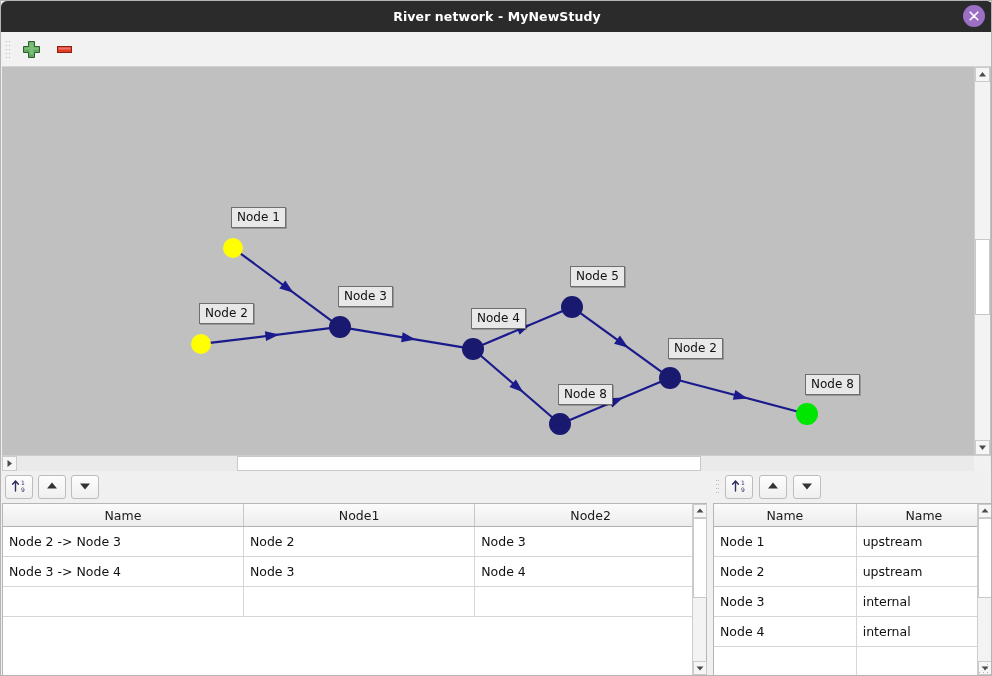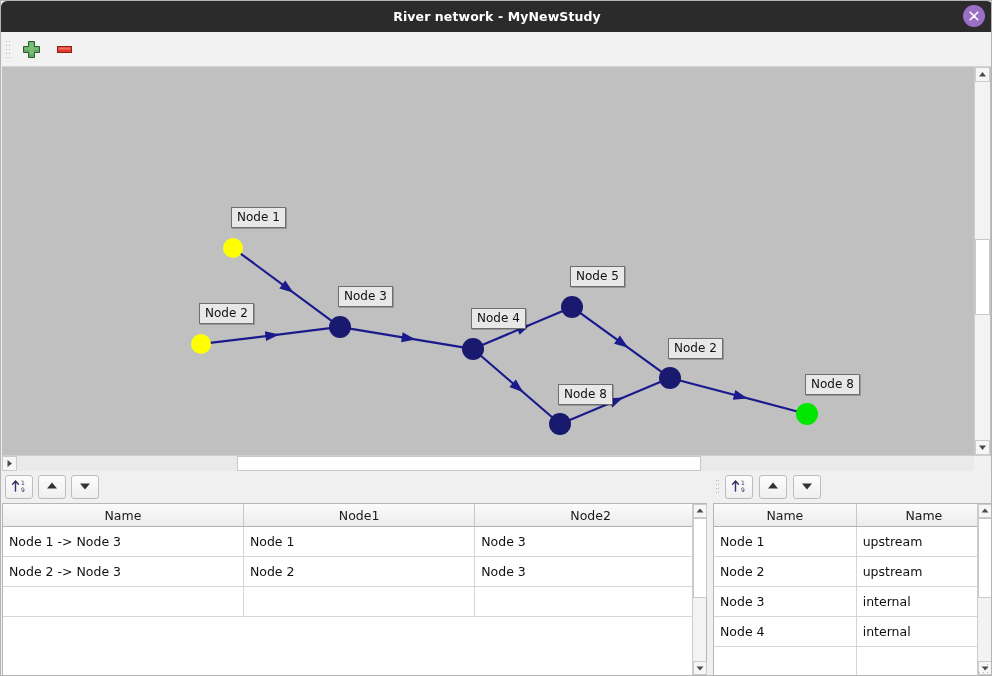--- a/index.html
+++ b/index.html
@@ -454,28 +454,28 @@
         </colgroup>
         <thead>
             <tr id="links-head">
               <th>Name</th>
               <th>Node1</th>
               <th>Node2</th>
             </tr>
           </thead>
         <tbody id="links-body">
             <tr>
-              <td>Node 1 -&gt; Node 3</td>
-              <td>Node 1</td>
-              <td>Node 3</td>
-            </tr>
-            <tr>
               <td>Node 2 -&gt; Node 3</td>
               <td>Node 2</td>
               <td>Node 3</td>
+            </tr>
+            <tr>
+              <td>Node 3 -&gt; Node 4</td>
+              <td>Node 3</td>
+              <td>Node 4</td>
             </tr>
             <tr>
               <td></td>
               <td></td>
               <td></td>
             </tr>
           </tbody>
       </table>
     </div>
 

